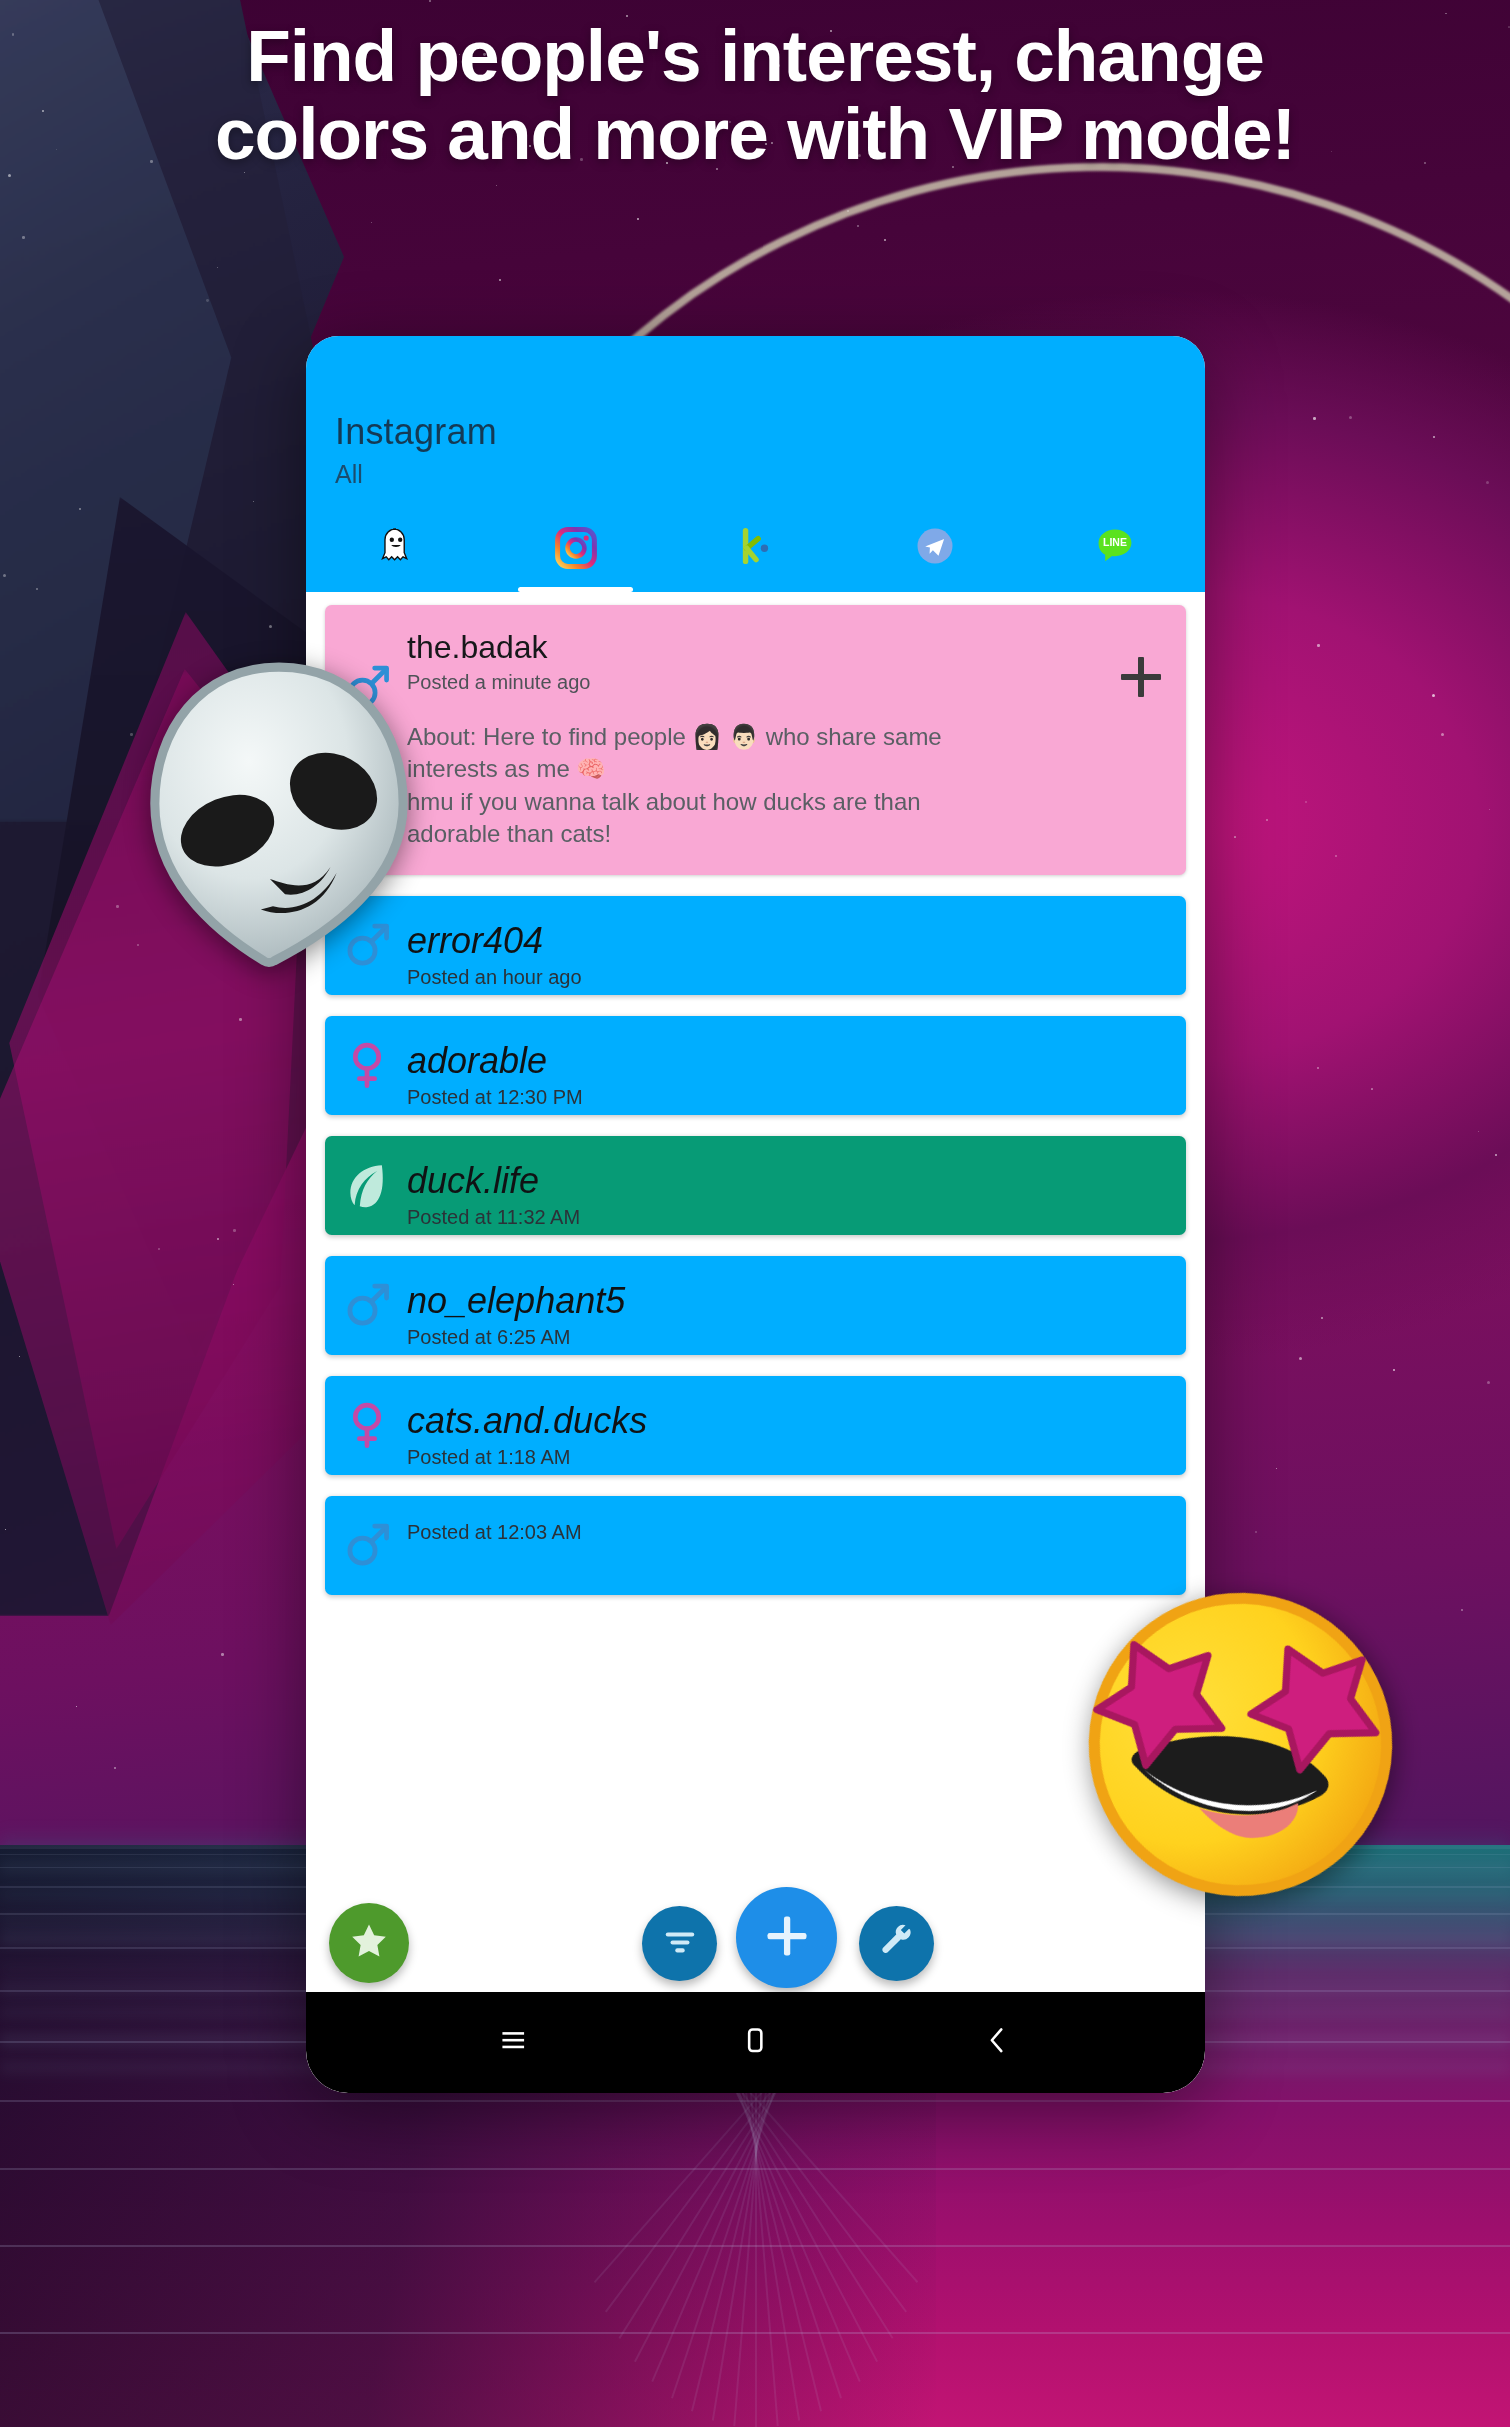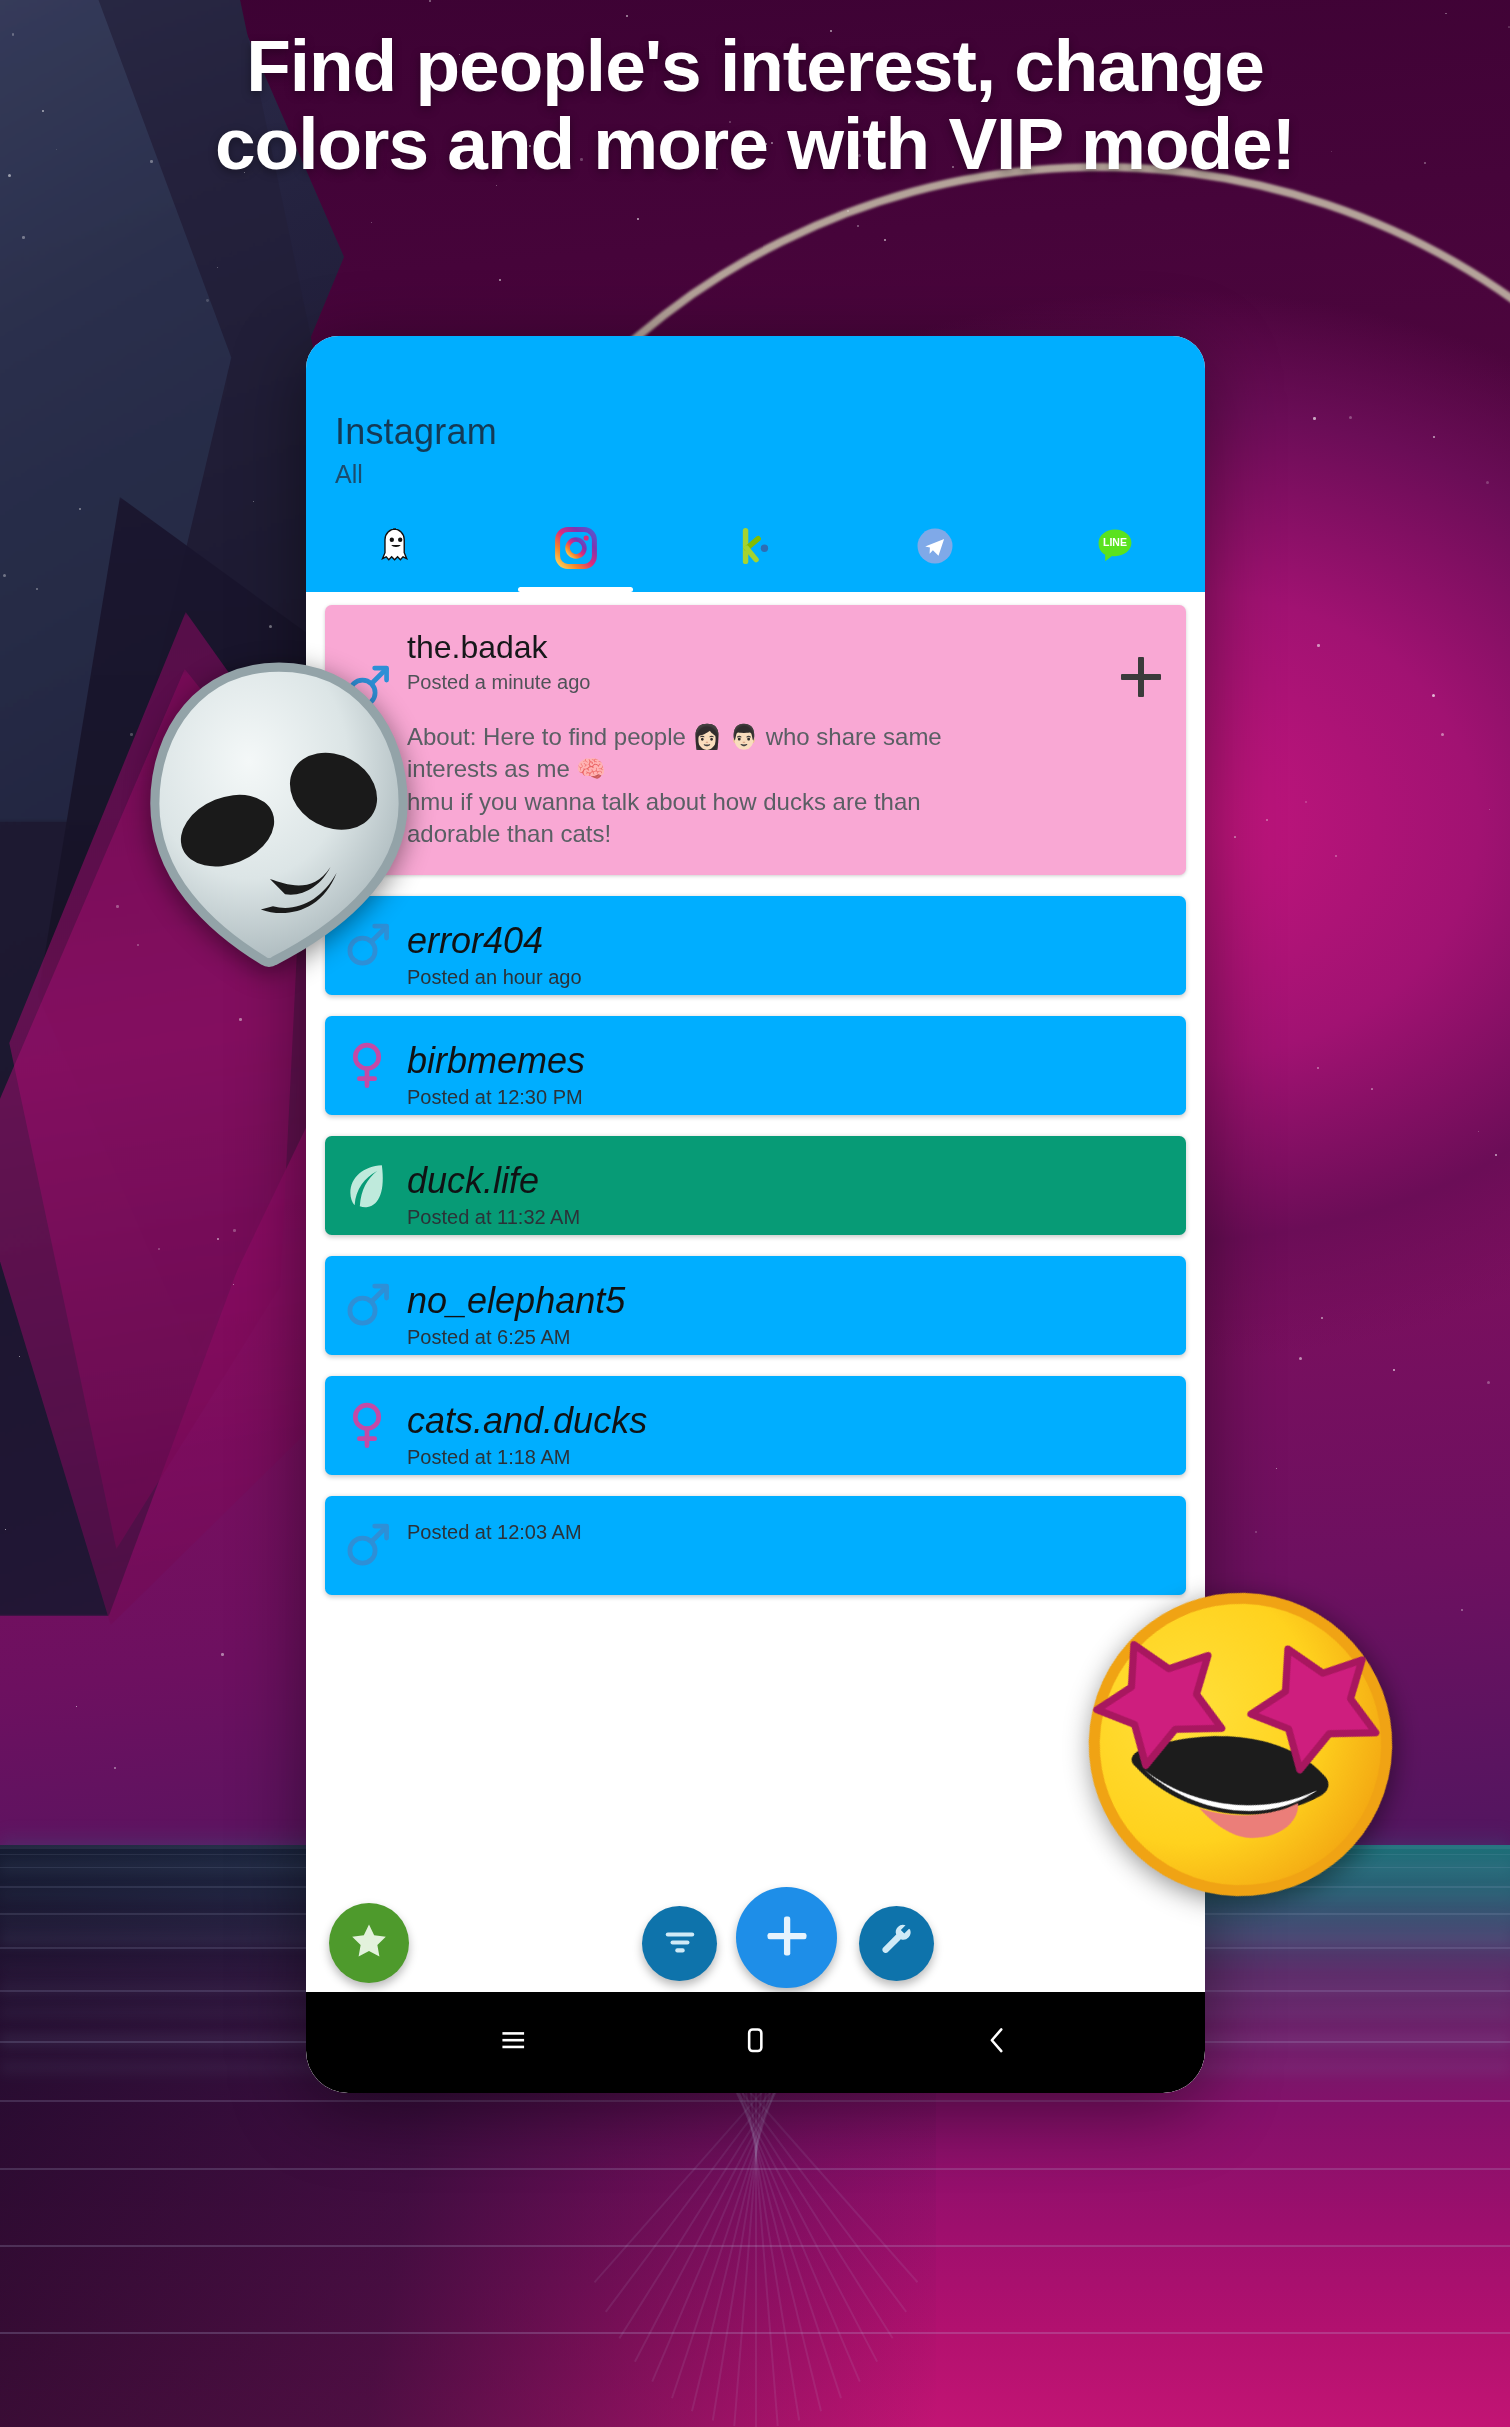--- a/index.html
+++ b/index.html
@@ -97,21 +97,21 @@
   }
   .bg-pinkslab {
     position:absolute; left:-9.6px; top:612px; width:315px; height:937px;
     background:linear-gradient(176deg,#7d0a5c 0%, #8f0d66 40%, #69084c 100%);
     clip-path:polygon(62% 0%, 100% 18%, 92% 72%, 40% 100%, 6% 46%);
     opacity:.62; filter:blur(2.9px);
   }
 
   
   #headline {
-    position:absolute; left:0; right:0; top:27px;
+    position:absolute; left:0; right:0; top:17px;
     text-align:center; z-index:30;
     color:#fff;
     font-weight:bold;
     font-size:73px;
     line-height:1.07;
     letter-spacing:-1px;
     text-shadow:0 2.9px 9.6px rgba(0,0,0,.35);
     padding:0 21px;
   }
   #headline .l { display:block; white-space:nowrap; }
@@ -546,21 +546,21 @@
                 <path d="M15.4 3.6h5.3v5.3" fill="none" stroke="#2E8FD6" stroke-width="2.1" stroke-linejoin="round" stroke-linecap="round"></path>
               </svg></span>
             <div class="uname">error404</div>
             <div class="posted">Posted an hour ago</div>
           </div>
           <div class="row" style="background: rgb(0, 174, 255);">
             <span class="gicon"><svg width="54" height="54" viewBox="0 0 24 24">
                 <circle cx="12" cy="8.4" r="5.2" fill="none" stroke="#C34AA6" stroke-width="2.1"></circle>
                 <path d="M12 13.8v7.4M8.6 18.1h6.8" stroke="#C34AA6" stroke-width="2.1" stroke-linecap="round"></path>
               </svg></span>
-            <div class="uname">birbmemes</div>
+            <div class="uname">adorable</div>
             <div class="posted">Posted at 12:30 PM</div>
           </div>
           <div class="row" style="background: rgb(7, 155, 118);">
             <span class="gicon"><svg width="54" height="54" viewBox="0 0 24 24">
                 <path d="M18.6 3.2C10.5 3.6 4.6 8.6 4.6 15.4c0 2.4.8 4.3 1.9 5.6.5-7.3 4.4-12.2 10-15.2-4.4 3.5-7.2 8.2-7.7 15.6 1.1.5 2.4.6 3.5.4 5.2-1 7.8-7.4 6.3-18.6z" fill="#BFEADC"></path>
               </svg></span>
             <div class="uname">duck.life</div>
             <div class="posted">Posted at 11:32 AM</div>
           </div>
           <div class="row" style="background: rgb(0, 174, 255);">

